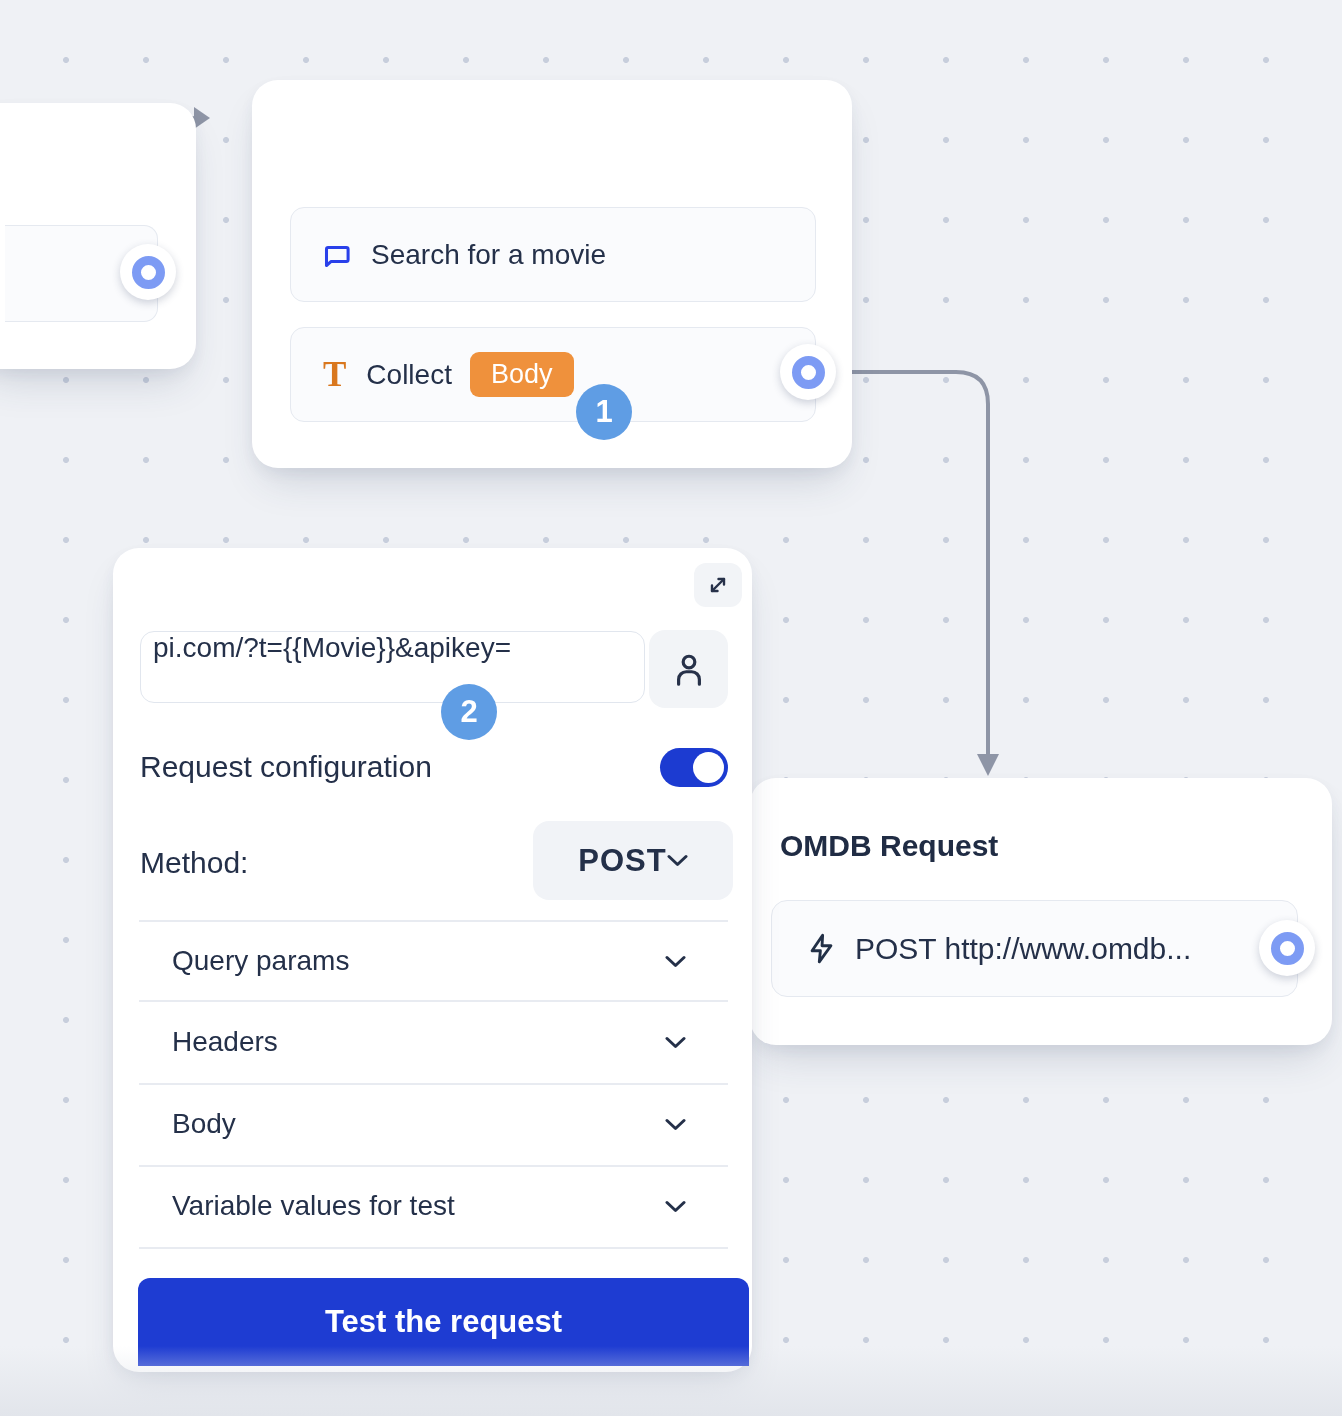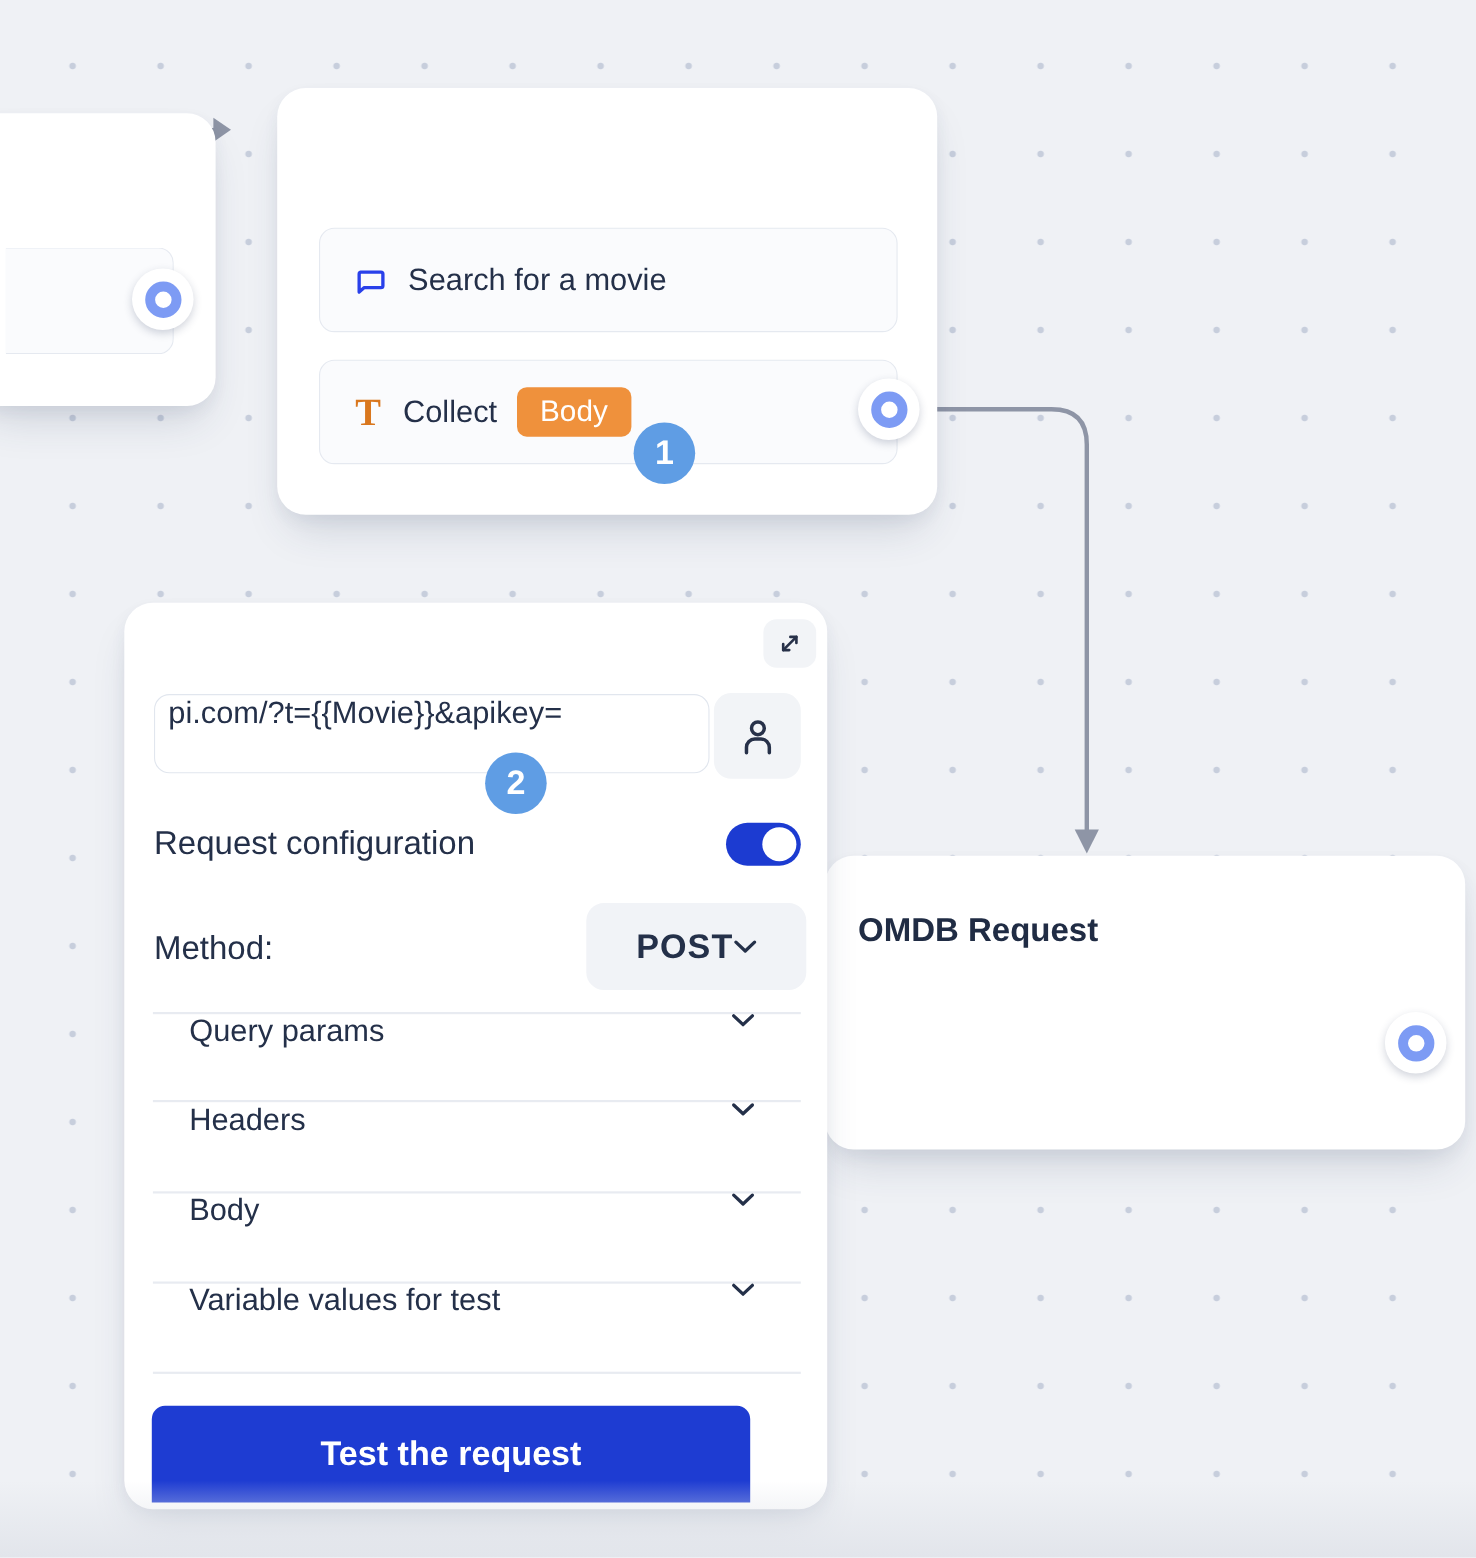--- a/index.html
+++ b/index.html
@@ -34,21 +34,21 @@
   .port .ring{width:33px;height:33px;border-radius:50%;border:9.5px solid #7d9bf4;background:#fff;}
   
   .step-badge{position:absolute;width:56px;height:56px;border-radius:50%;background:#5f9de4;
     color:#fff;font-size:31px;font-weight:700;display:flex;align-items:center;justify-content:center;z-index:6;}
   
   .var-chip{background:#ef913c;color:#fff;font-size:27px;padding:7px 21px;border-radius:9px;margin-left:-2px;}
   .t-glyph{font-family:"Liberation Serif", serif;font-weight:700;font-size:35px;color:#d9771e;line-height:1;}
   
   .gray-btn{position:absolute;background:#f2f4f7;border-radius:14px;display:flex;align-items:center;justify-content:center;}
   .divider{position:absolute;height:1.5px;background:#e8ebf1;left:26px;width:589px;}
-  .section-row{position:absolute;left:26px;width:589px;height:80px;display:flex;justify-content:space-between;cursor:pointer;}
+  .section-row{position:absolute;left:26px;width:589px;height:80px;display:flex;align-items:center;justify-content:space-between;cursor:pointer;}
   .section-row .item-label{padding-left:33px;}
   .section-row svg{margin-right:42px;}
   .toggle{position:absolute;width:68px;height:39px;border-radius:20px;background:#1c3bd1;}
   .toggle .knob{position:absolute;top:4px;right:4px;width:31px;height:31px;border-radius:50%;background:#fff;}
   .tail{position:absolute;width:26px;height:26px;background:#fff;
     border-top:1.5px solid #e2e7ee;border-right:1.5px solid #e2e7ee;
     transform:rotate(45deg);z-index:3;}
   .test-btn{position:absolute;background:#1e3cd2;color:#fff;font-size:31px;font-weight:700;
     border:none;border-radius:12px 12px 0 0;display:flex;align-items:center;justify-content:center;cursor:pointer;}
 </style>
@@ -82,20 +82,26 @@
       <span class="t-glyph">T</span>
       <span class="item-label">Collect</span>
       <span class="var-chip">Body</span>
     </div>
 
     <div class="step-badge" style="left:324px;top:304px;">1</div>
   </div>
 
   <div class="card" style="left:705px;top:778px;width:582px;height:267px;">
     <div class="node-title" style="left:30px;top:51px;">OMDB Request</div>
+    <div class="node-item" style="left:21px;top:122px;width:527px;height:97px;border-radius:16px;padding-left:36px;">
+      <svg width="27" height="31" viewBox="0 0 24 28" fill="none" stroke="#223047" stroke-width="2.6" stroke-linejoin="round">
+        <path d="M13 2 L3.5 16 H11 L10 26 L20.5 11.5 H12.5 Z"></path>
+      </svg>
+      <span class="item-label" style="font-size:30px;">POST http://www.omdb...</span>
+    </div>
   </div>
 
   <div class="tail" style="left:694px;top:936px;"></div>
 
   <div class="card" style="left:68px;top:548px;width:639px;height:824px;z-index:4;">
 
     <div class="gray-btn" style="left:581px;top:15px;width:48px;height:44px;border-radius:12px;">
       <svg width="24" height="24" viewBox="0 0 24 24" fill="none" stroke="#273149" stroke-width="2.4" stroke-linecap="round" stroke-linejoin="round">
         <path d="M6 18 L18 6"></path>
           <path d="M12.5 6 H18 V11.5"></path>
@@ -156,21 +162,21 @@
     <div class="divider" style="top:617px;"></div>
 
     <div class="section-row" style="top:618px;">
       <span class="item-label">Variable values for test</span>
       <svg width="21" height="13" viewBox="0 0 21 13" fill="none" stroke="#243049" stroke-width="3" stroke-linecap="round" stroke-linejoin="round">
           <path d="M2 2.5 L10.5 10.5 L19 2.5"></path>
         </svg>
     </div>
     <div class="divider" style="top:699px;"></div>
 
-    <button class="test-btn" style="left:25px;top:730px;width:544px;height:88px;">Test the request</button>
+    <button class="test-btn" style="left:25px;top:730px;width:611px;height:88px;">Test the request</button>
   </div>
 
   <div class="port" style="left:120px;top:244px;">
     <div class="ring"></div>
   </div>
   <div class="port" style="left:780px;top:344px;">
     <div class="ring"></div>
   </div>
   <div class="port" style="left:1259px;top:920px;">
     <div class="ring"></div>

